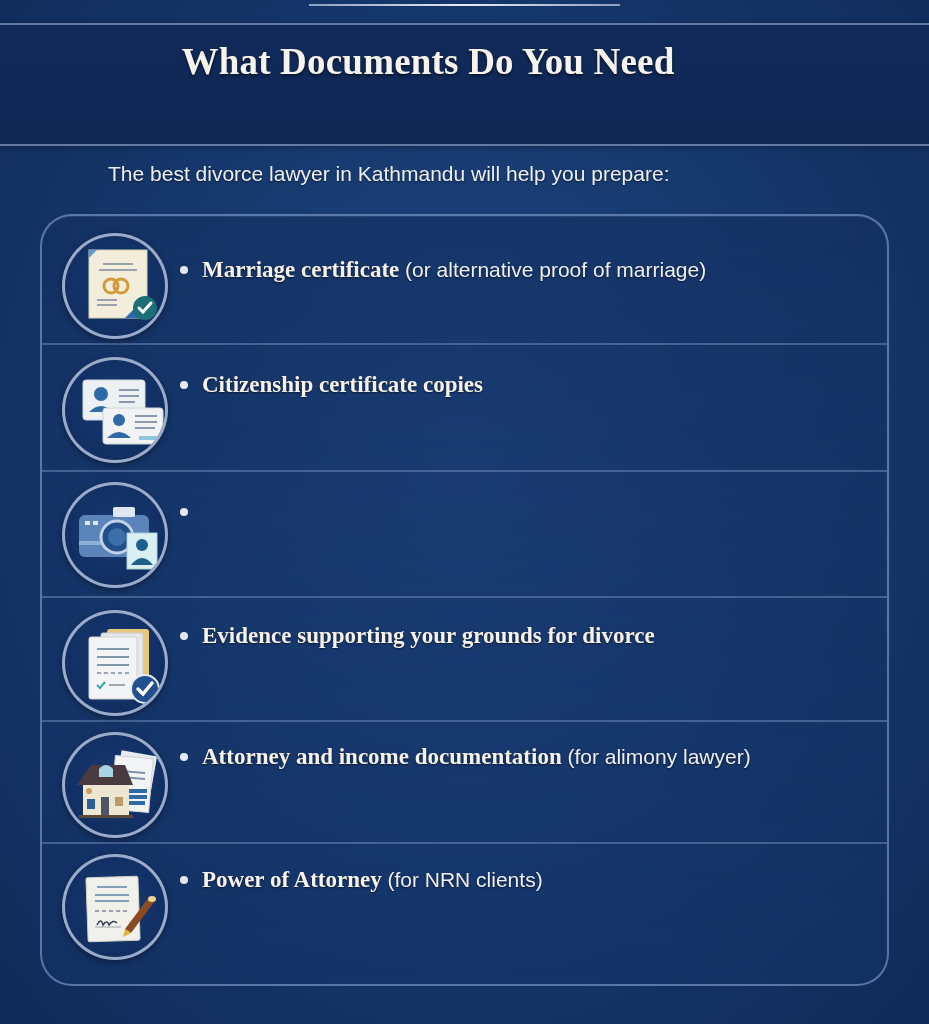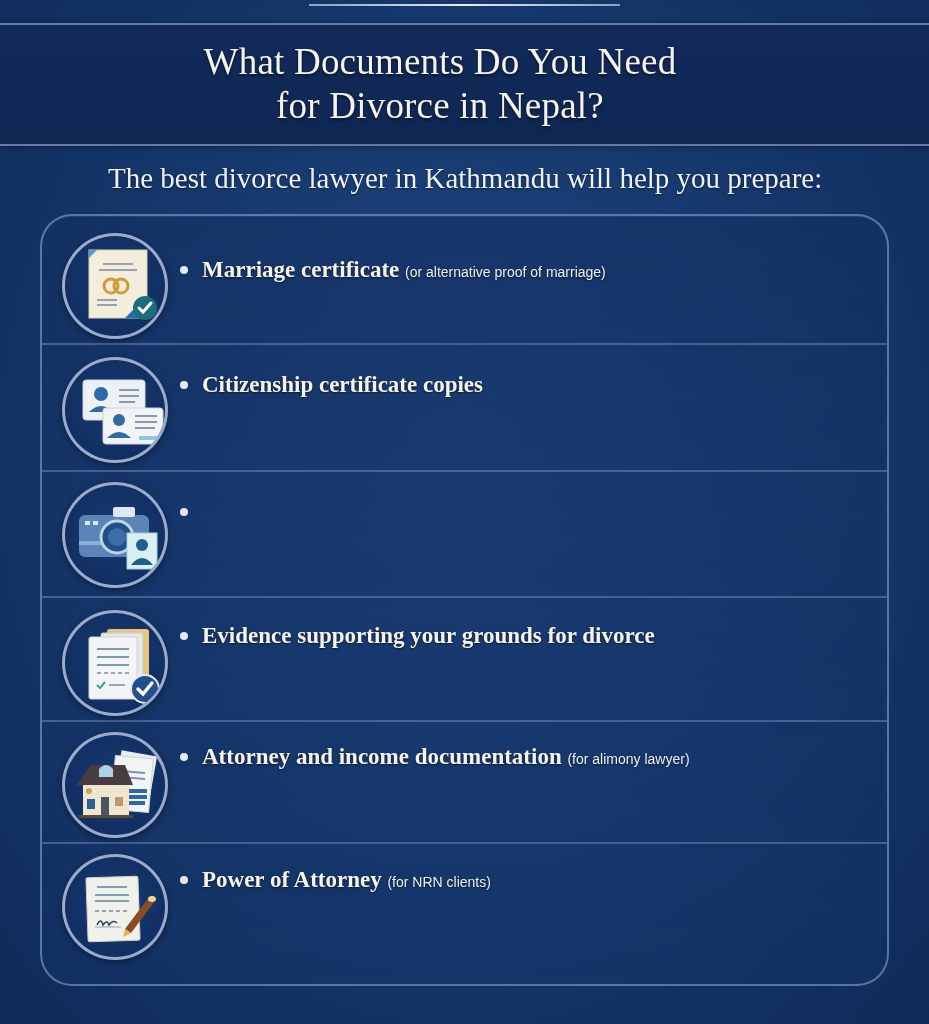--- a/index.html
+++ b/index.html
@@ -16,29 +16,28 @@
     }
     .header-band {
       position: absolute; left: 0; top: 23px; width: 929px; height: 123px;
       background: linear-gradient(180deg, #112a5a 0%, #0f2753 100%);
       border-top: 2px solid rgba(170,190,225,0.55);
       border-bottom: 2px solid rgba(170,190,225,0.55);
       box-shadow: 0 1px 6px rgba(0,0,0,0.35);
     }
     .title {
       position: absolute; left: 0; top: 40px; width: 856px;
-      text-align: center; font-size: 37px; line-height: 44px; font-weight: normal;
+      text-align: center; font-size: 37px; line-height: 44px; font-weight: bold;
       color: #f6f3ec; text-shadow: 0 2px 3px rgba(0,0,0,0.5);
       letter-spacing: 0.2px;
-      margin-left: 12px;
     }
     .subtitle {
       position: absolute; left: 108px; top: 162px;
-      font-family: Liberation Serif, serif;
-      font-size: 29px; color: #eef0f4; text-shadow: 0 1px 2px rgba(0,0,0,0.5);
+      font-family: Liberation Sans, sans-serif;
+      font-size: 21px; color: #eef0f4; text-shadow: 0 1px 2px rgba(0,0,0,0.5);
     }
     .panel {
       position: absolute; left: 40px; top: 214px; width: 849px; height: 772px;
       border: 2px solid rgba(150,175,220,0.55);
       border-radius: 32px;
       background: linear-gradient(180deg, rgba(20,48,98,0.6), rgba(22,54,108,0.35));
       box-shadow: inset 0 1px 0 rgba(255,255,255,0.08);
     }
     .row {
       position: absolute; left: 0; width: 845px;
@@ -59,32 +58,31 @@
       font-size: 23px; line-height: 28px; white-space: nowrap;
       text-shadow: 0 1px 2px rgba(0,0,0,0.55);
     }
     .bullet {
       display: inline-block; width: 8px; height: 8px; border-radius: 50%;
       background: #e6e9f0; margin-right: 14px; vertical-align: middle; position: relative; top: -2px;
     }
     .item-bold { font-weight: bold; color: #f7f3ea; text-align: right; }
     .item-note {
       font-family: "Liberation Sans", "DejaVu Sans", sans-serif;
-      font-size: 14px; color: #eef0f4;
+      font-size: 21px; color: #eef0f4;
     }
   </style>
 </head>
 <body>
 
 <div class="top-rule"></div>
 
 <div class="header-band"></div>
 <h1 class="title">
   <span>What Documents Do You Need</span><br>
-  <span>for Divorce in Nepal?</span>
 </h1>
 
 <p class="subtitle">The best divorce lawyer in Kathmandu will help you prepare:</p>
 
 <div class="panel">
 
   <div class="row" style="top:0;height:129px;">
     <div class="icon-circle" style="top:17px;">
       <svg viewBox="0 0 100 100">
         <rect x="24" y="14" width="58" height="68" fill="#f3eedc" stroke="#d8cfae" stroke-width="1"></rect>

